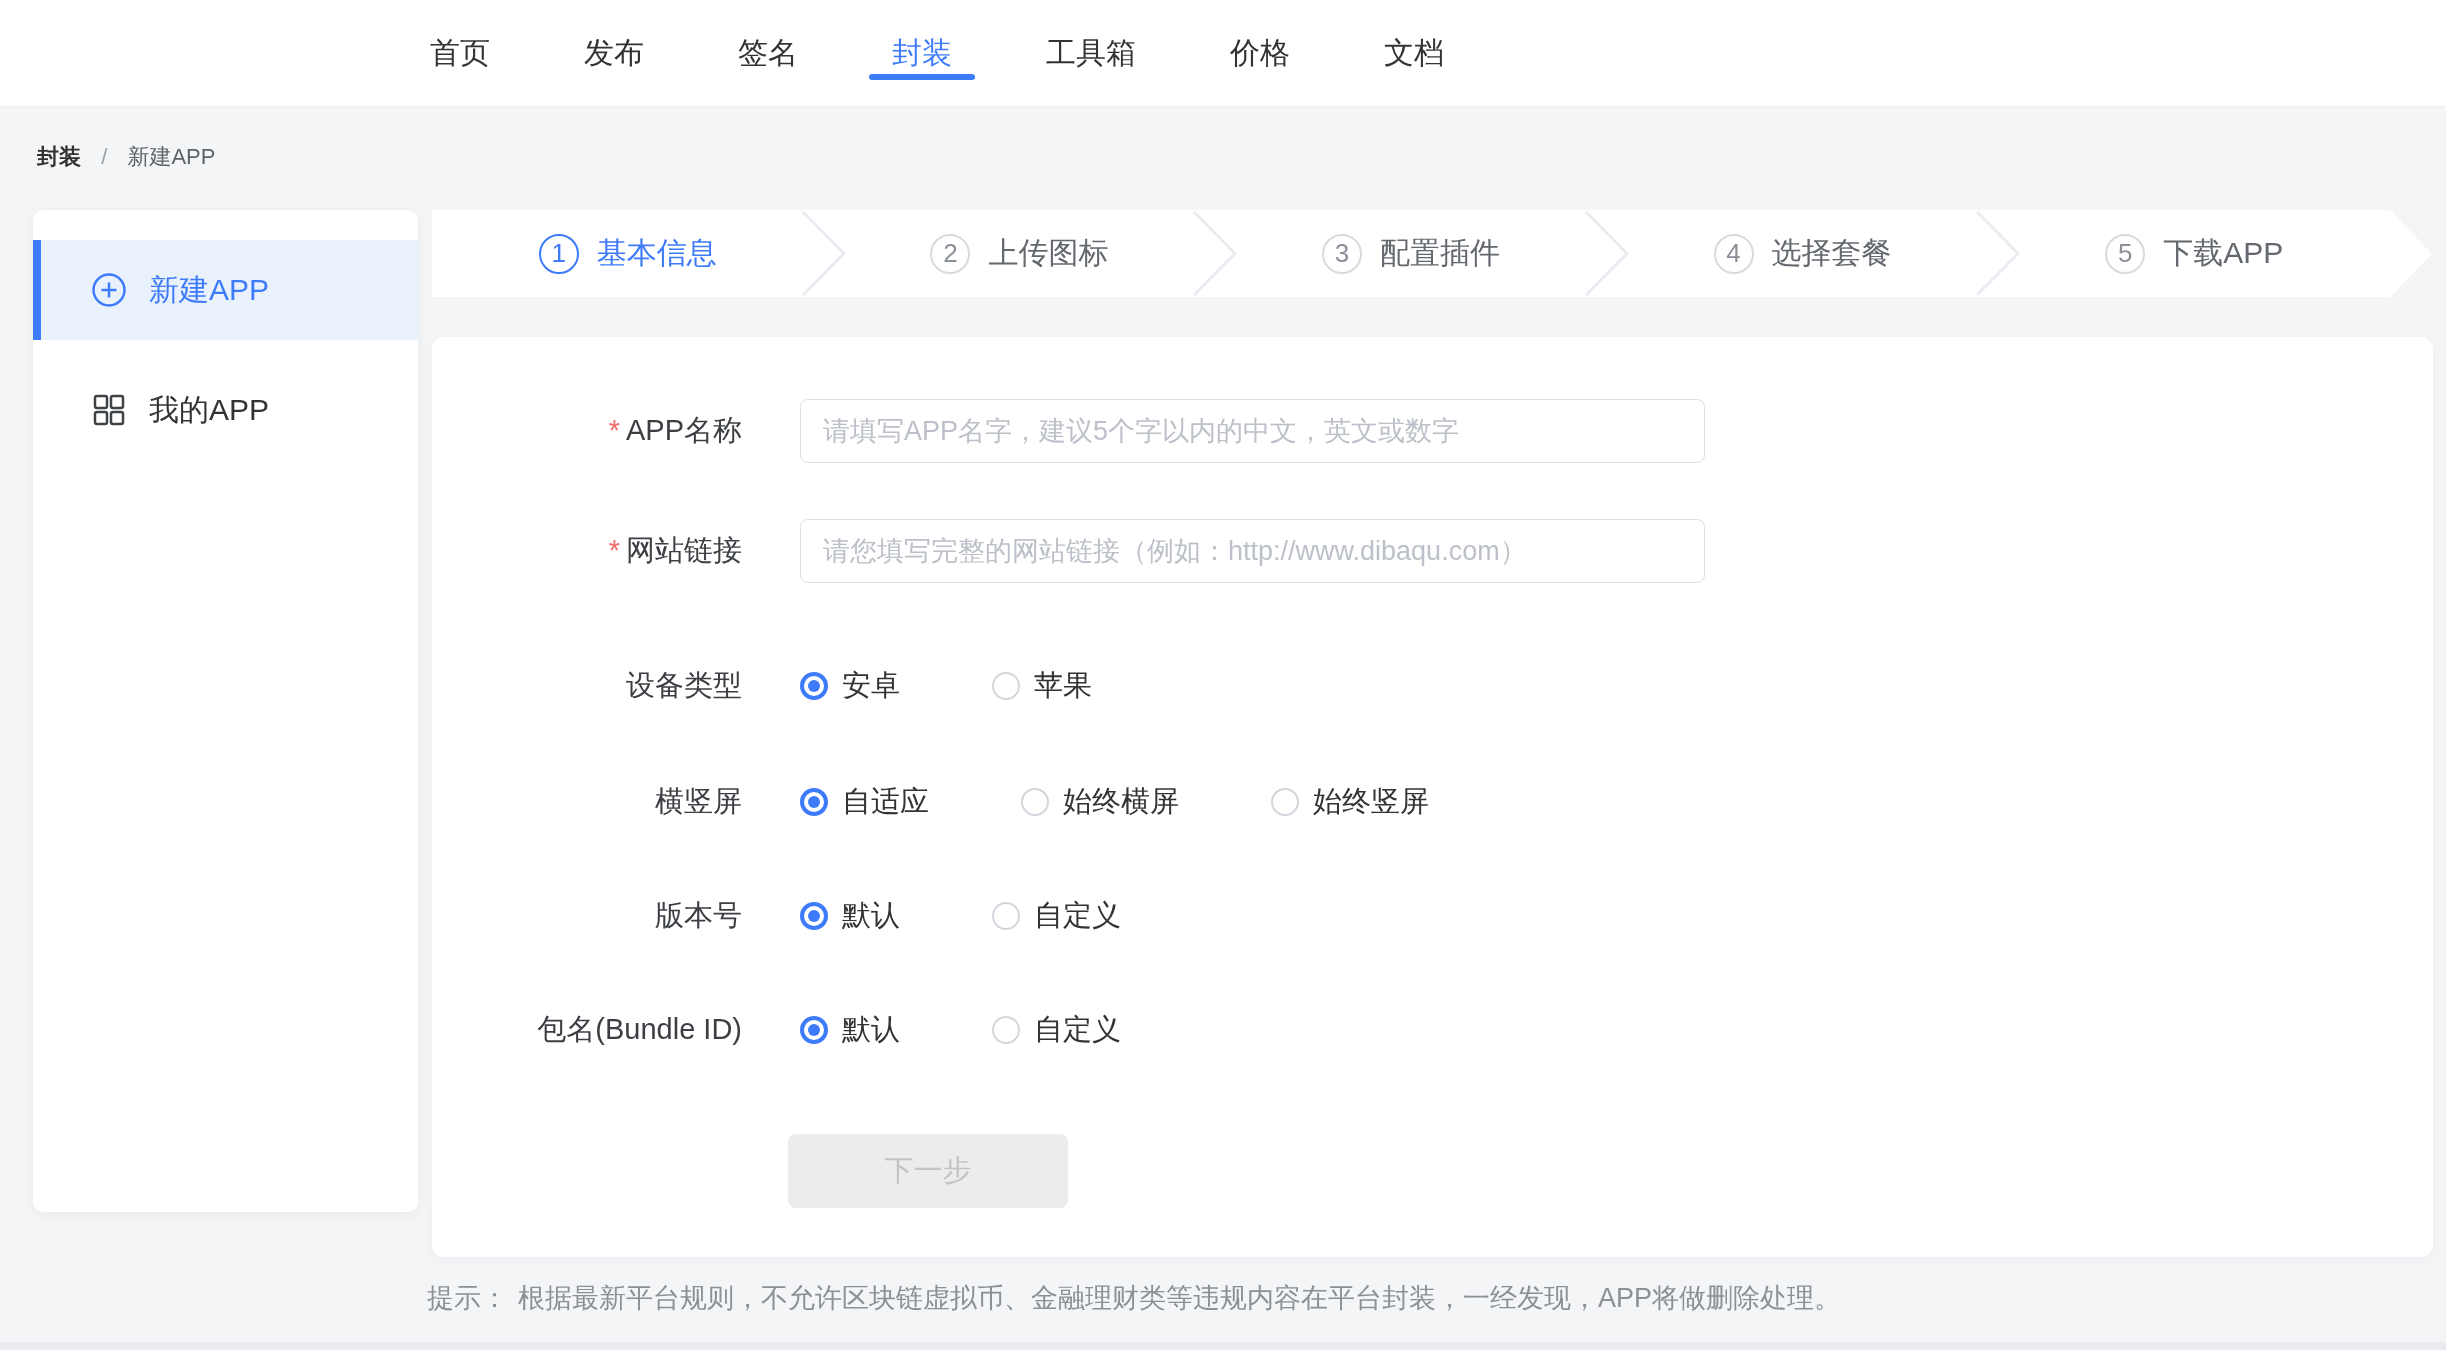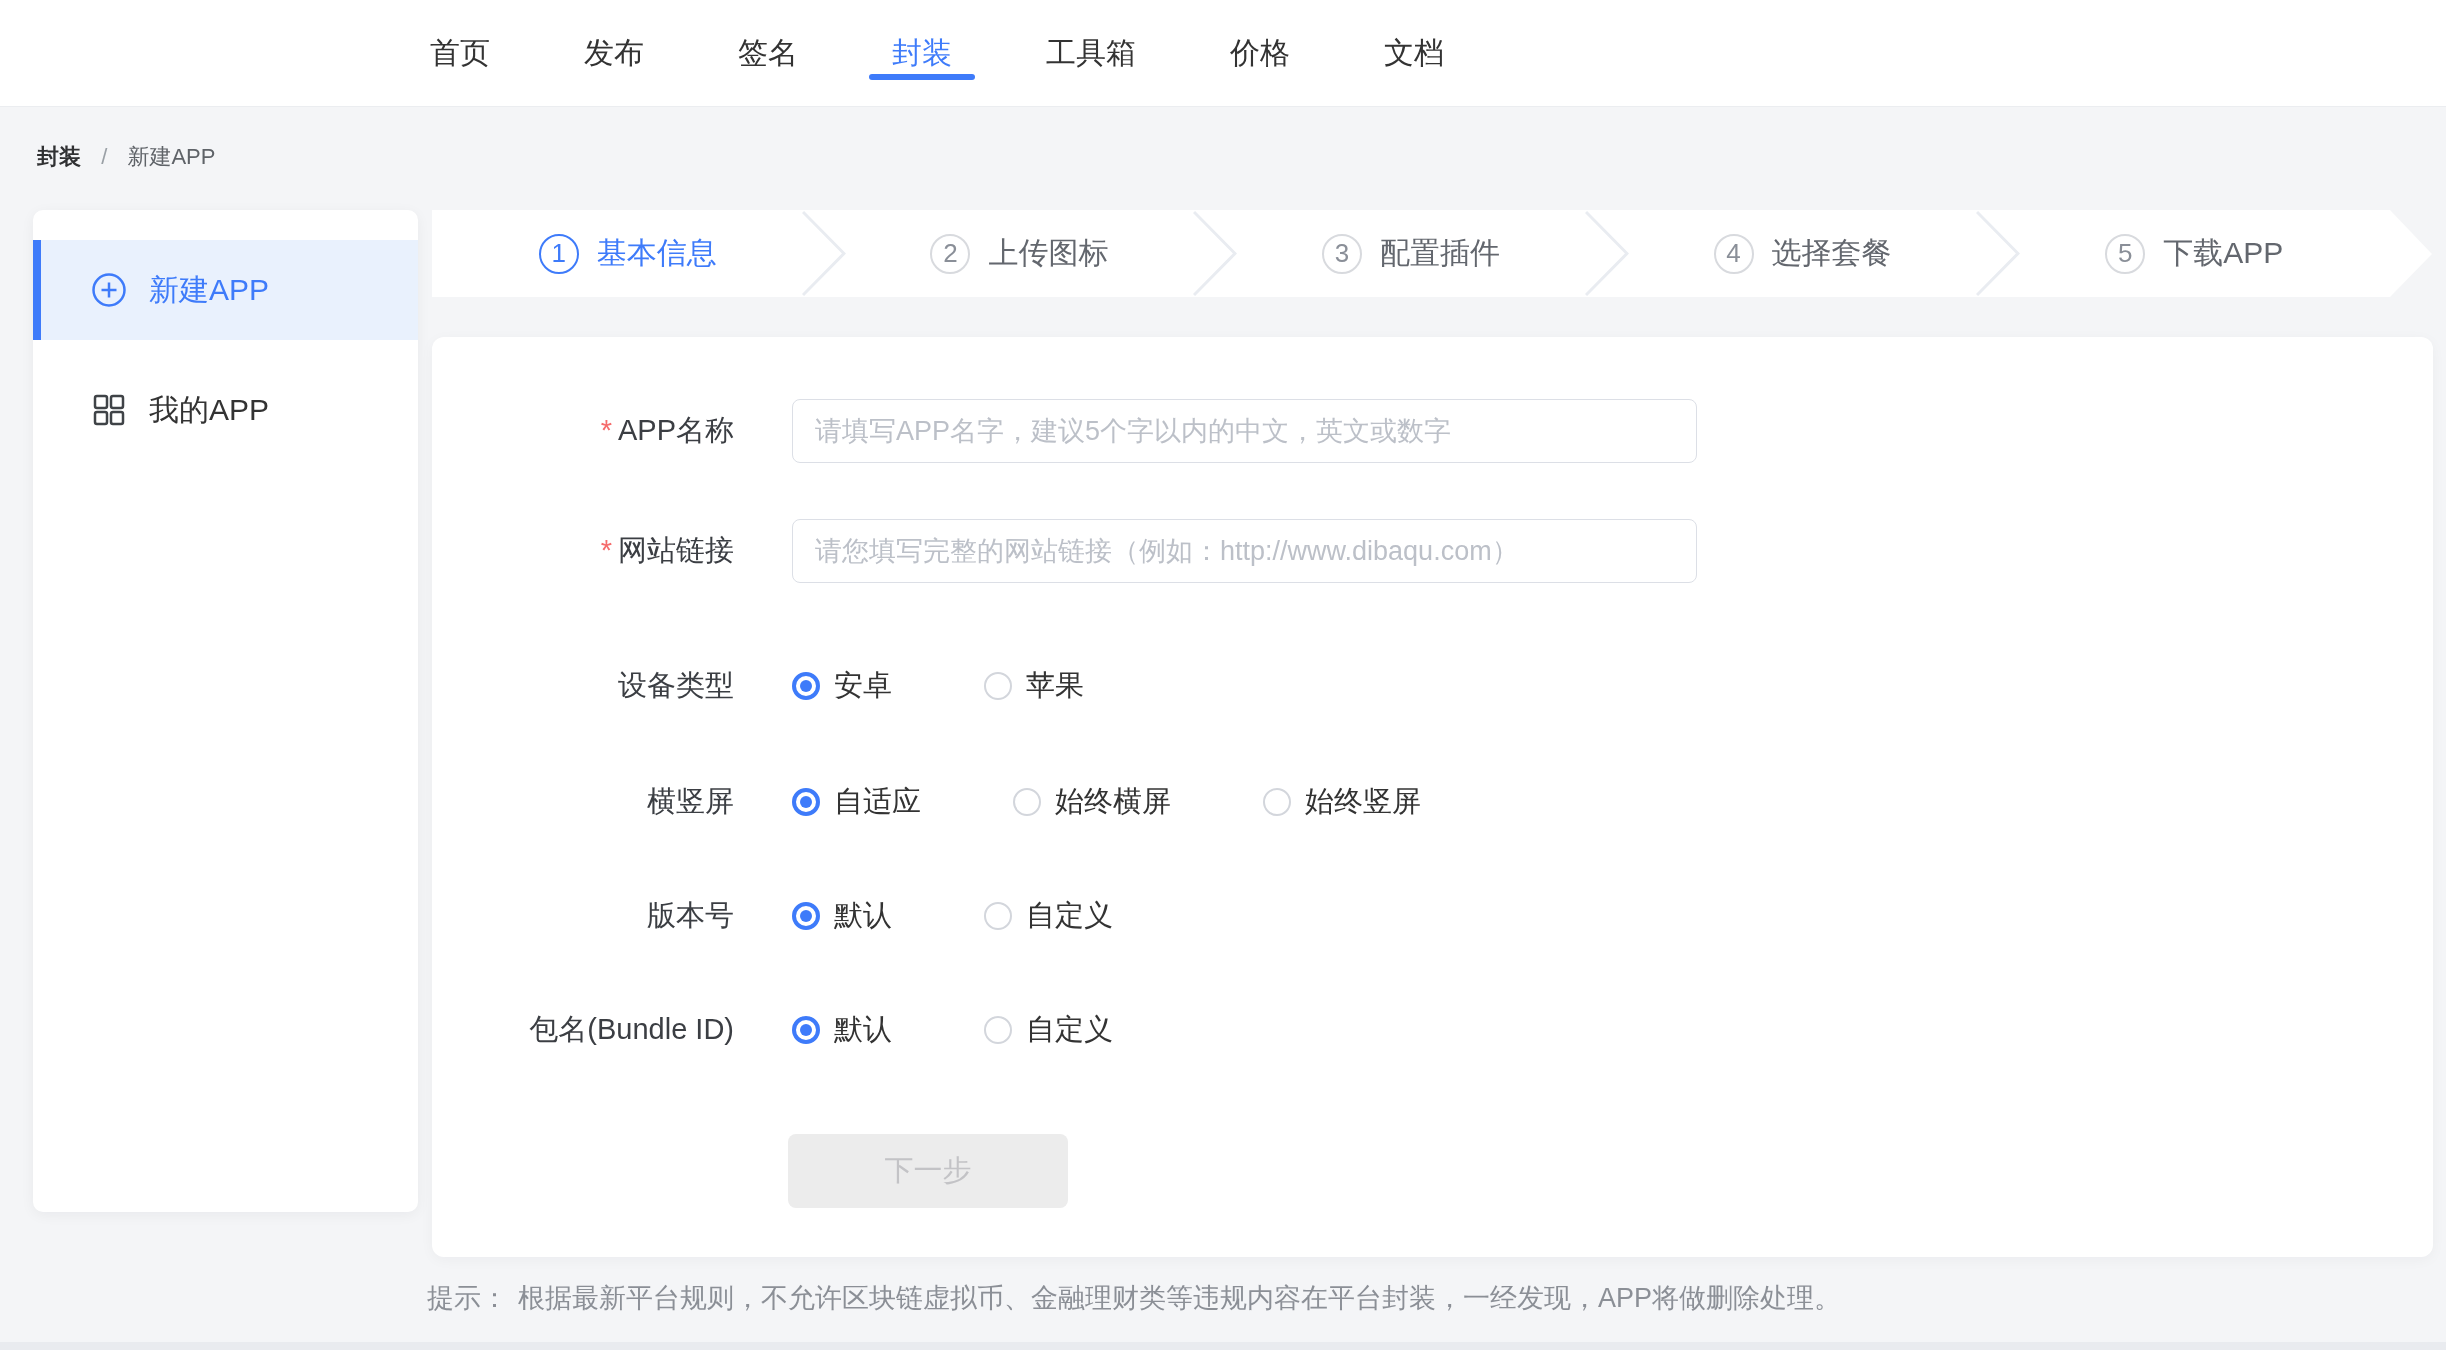--- a/index.html
+++ b/index.html
@@ -74,21 +74,21 @@
   .step-label { font-size:30px; color:#63676e; white-space:nowrap; }
   .step.active .step-circle { border-color:#3e7bfa; color:#3e7bfa; }
   .step.active .step-label { color:#3e7bfa; }
 
   
   .form-card {
     position:absolute; left:432px; top:337px; width:2001px; height:920px;
     background:#fff; border-radius:12px;
     box-shadow:0 3px 14px rgba(0,21,41,.04);
   }
-  .frow { position:absolute; left:4px; display:flex; align-items:center;justify-content:center; }
+  .frow { position:absolute; left:12px; display:flex; align-items:center;justify-content:center; }
   .flabel {
     width:298px; text-align:right; font-size:29px; color:#3b3e43;
     flex-shrink:0; white-space:nowrap;
   }
   .req { color:#f56c6c; margin-right:6px; }
   .fcontrol { margin-left:58px; display:flex; align-items:center; }
   .text-input {
     width:905px; height:64px; border:1px solid #dcdfe6; border-radius:8px;
     padding:0 22px; font-size:27px; color:#333; background:#fff; outline:none;
     font-family:"Liberation Sans", sans-serif;

